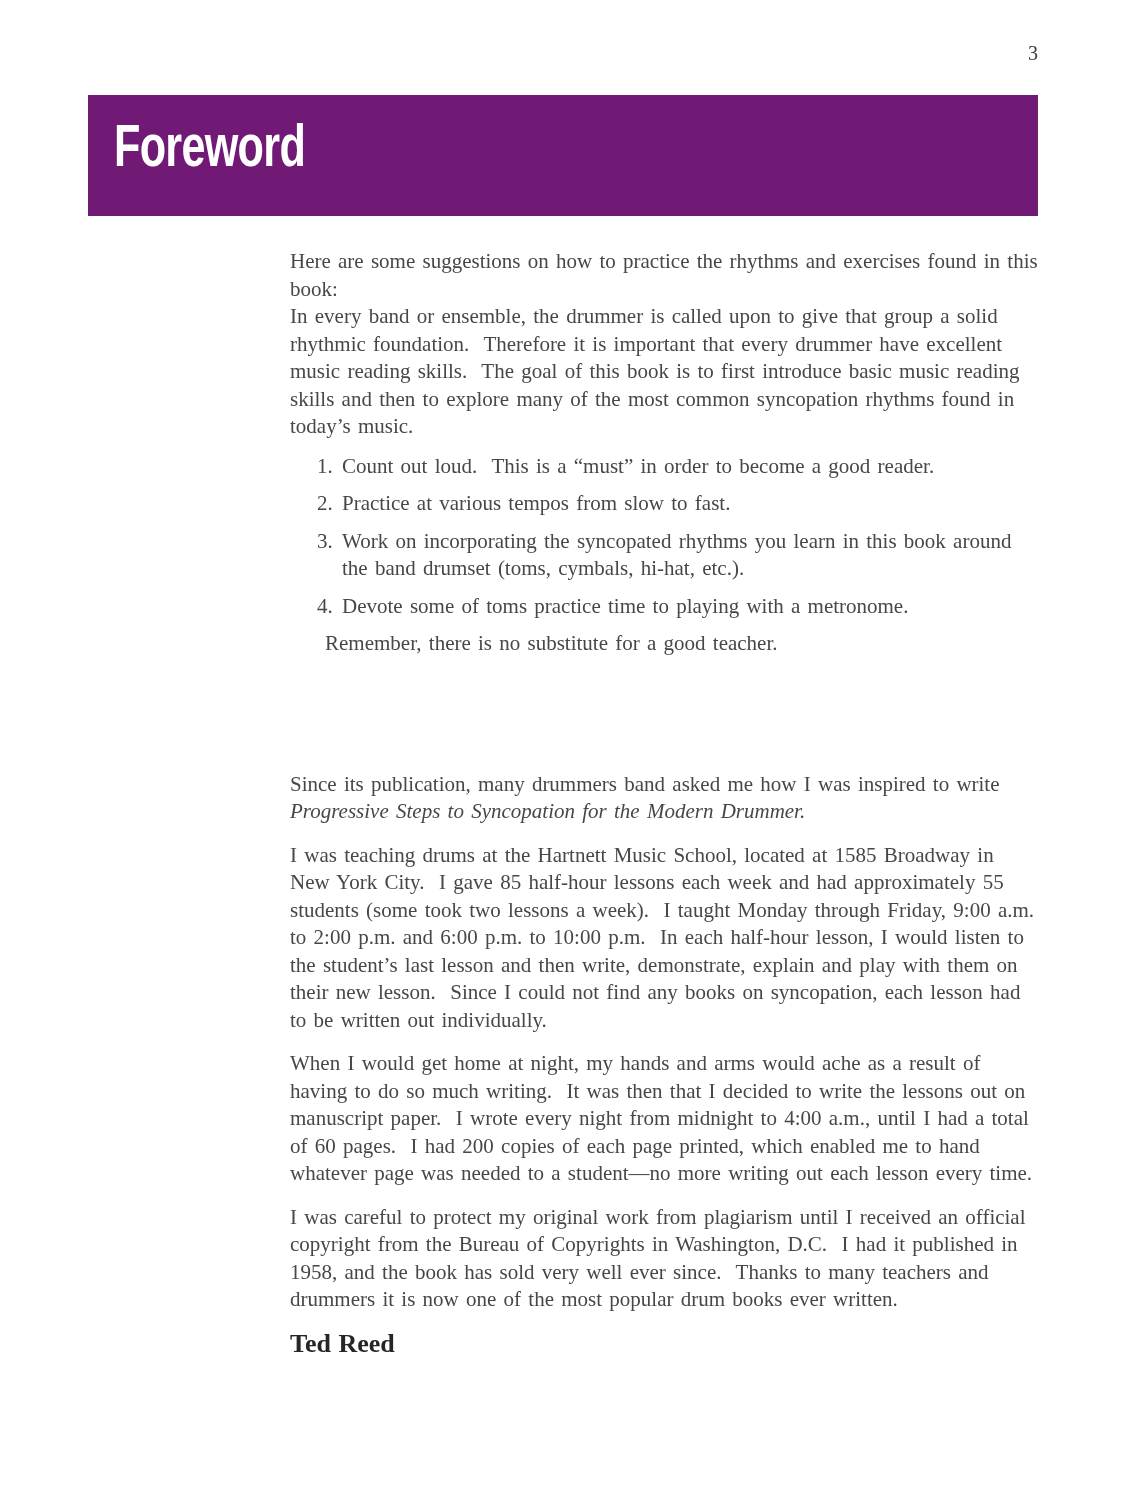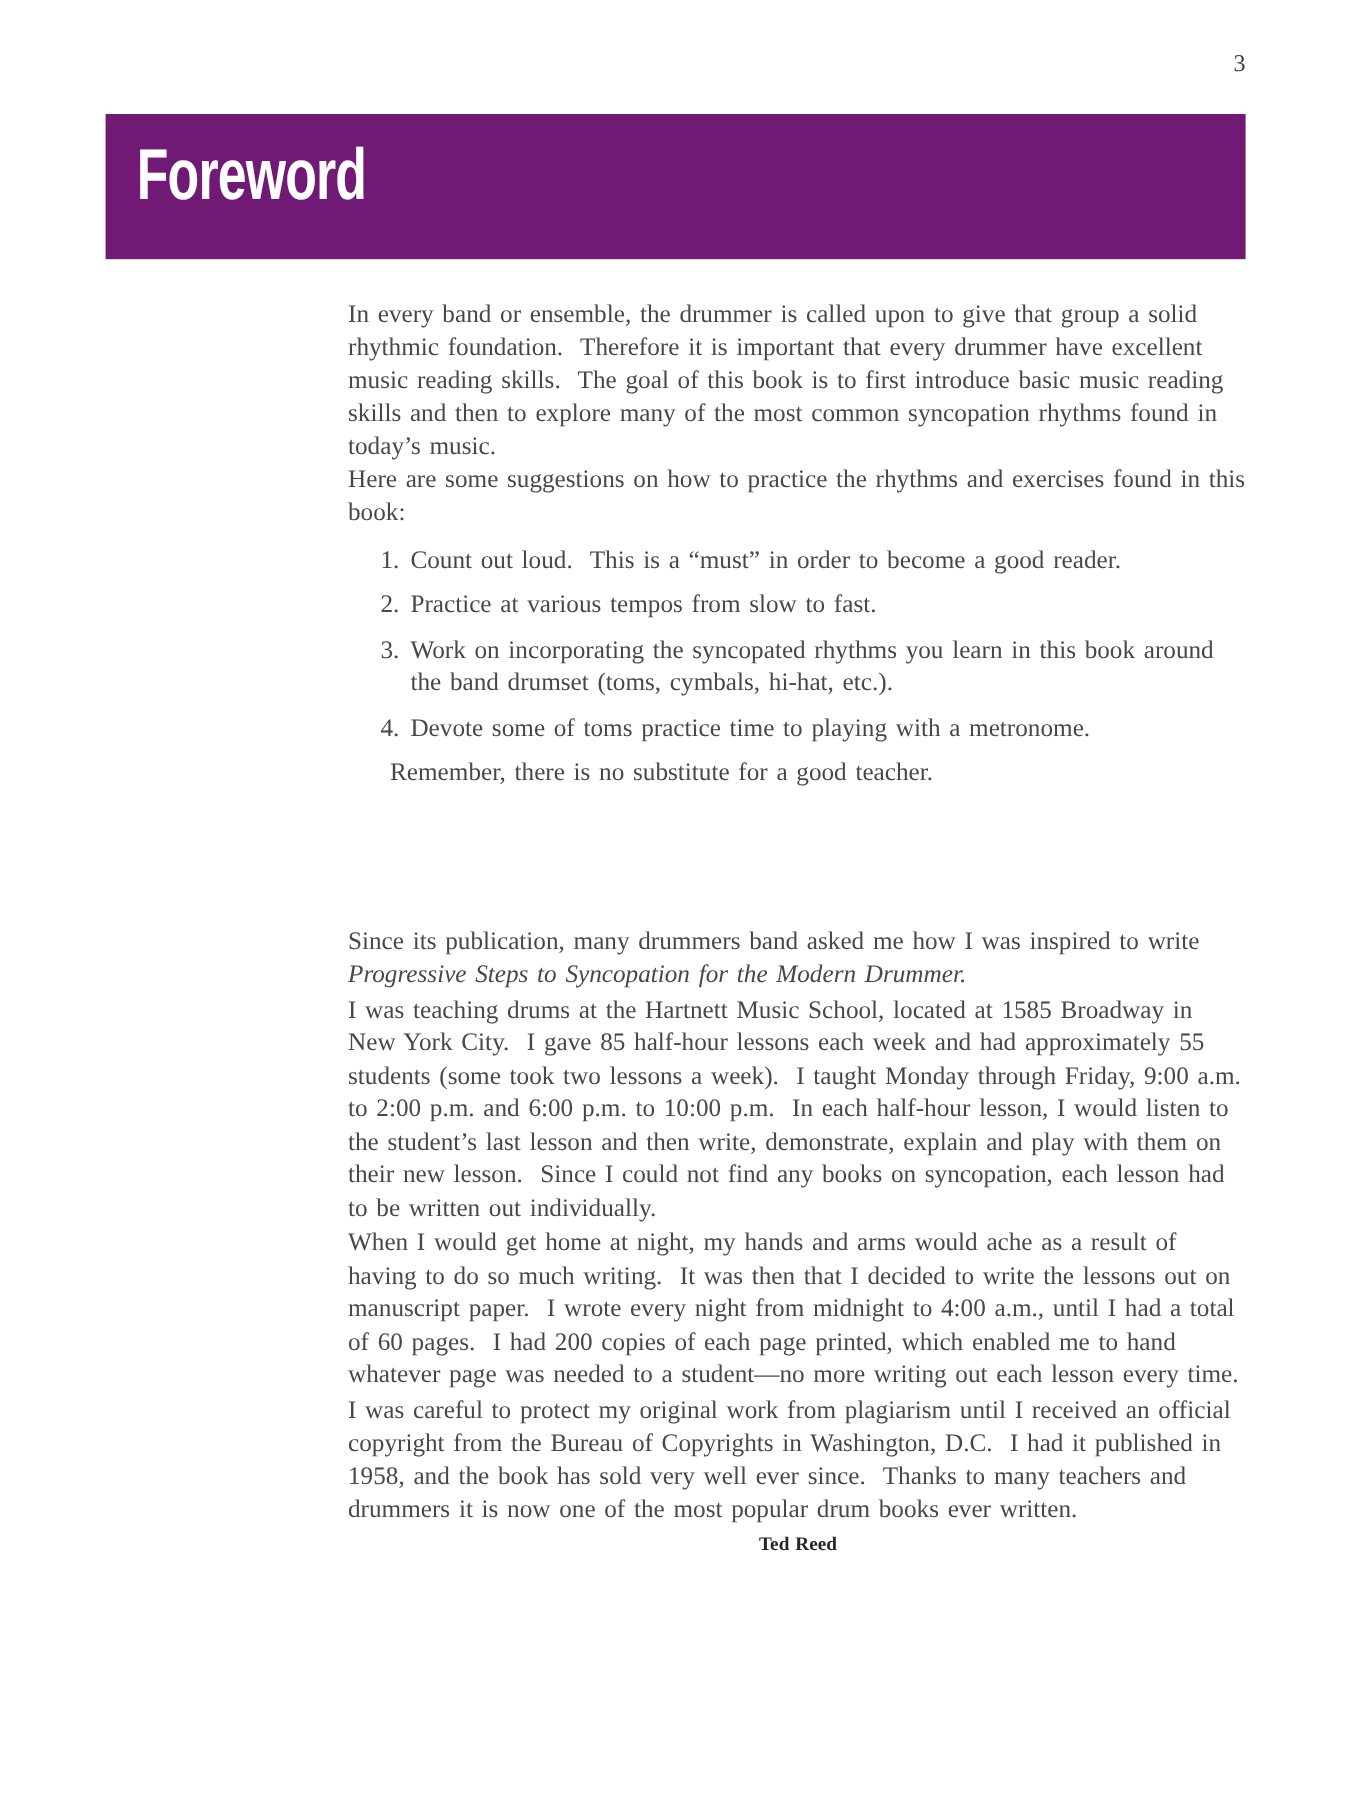--- a/index.html
+++ b/index.html
@@ -56,46 +56,46 @@
   .suggestion-list {
     margin-top: 12px;
     padding-left: 50px;
   }
   .suggestion-list li {
     margin-bottom: 10px;
     padding-left: 2px;
   }
   .closing-line { margin-top: 6px; margin-left: 35px; }
   .section-2 { margin-top: 113px; }
-  .section-2 p { margin-top: 2px; }
+  .section-2 p { margin-top: 16px; }
   .section-2 p:first-child { margin-top: 0; }
   .signature {
     margin-top: 6px;
-    text-align: center;
+    text-align: left;
     font-weight: bold;
-    font-size: 16px;
+    font-size: 26px;
     color: #262626;
     word-spacing: 1px;
   }
   em { font-style: italic; }
 </style>
 </head>
 <body>
 
 <div class="page">
 
   <div class="page-number">3</div>
 
   <div class="banner"><span class="banner-title">Foreword</span></div>
 
   <div class="content">
 
     <div class="section-1">
+      <p>Here are some suggestions on how to practice the rhythms and exercises found in this book:</p>
       <p>In every band or ensemble, the drummer is called upon to give that group a solid rhythmic foundation.  Therefore it is important that every drummer have excellent music reading skills.  The goal of this book is to first introduce basic music reading skills and then to explore many of the most common syncopation rhythms found in today’s music.</p>
-      <p>Here are some suggestions on how to practice the rhythms and exercises found in this book:</p>
       <ol class="suggestion-list">
         <li>Count out loud.  This is a “must” in order to become a good reader.</li>
         <li>Practice at various tempos from slow to fast.</li>
         <li>Work on incorporating the syncopated rhythms you learn in this book around the band drumset (toms, cymbals, hi-hat, etc.).</li>
         <li>Devote some of toms practice time to playing with a metronome.</li>
       </ol>
       <p class="closing-line">Remember, there is no substitute for a good teacher.</p>
     </div>
 
     <div class="section-2">

